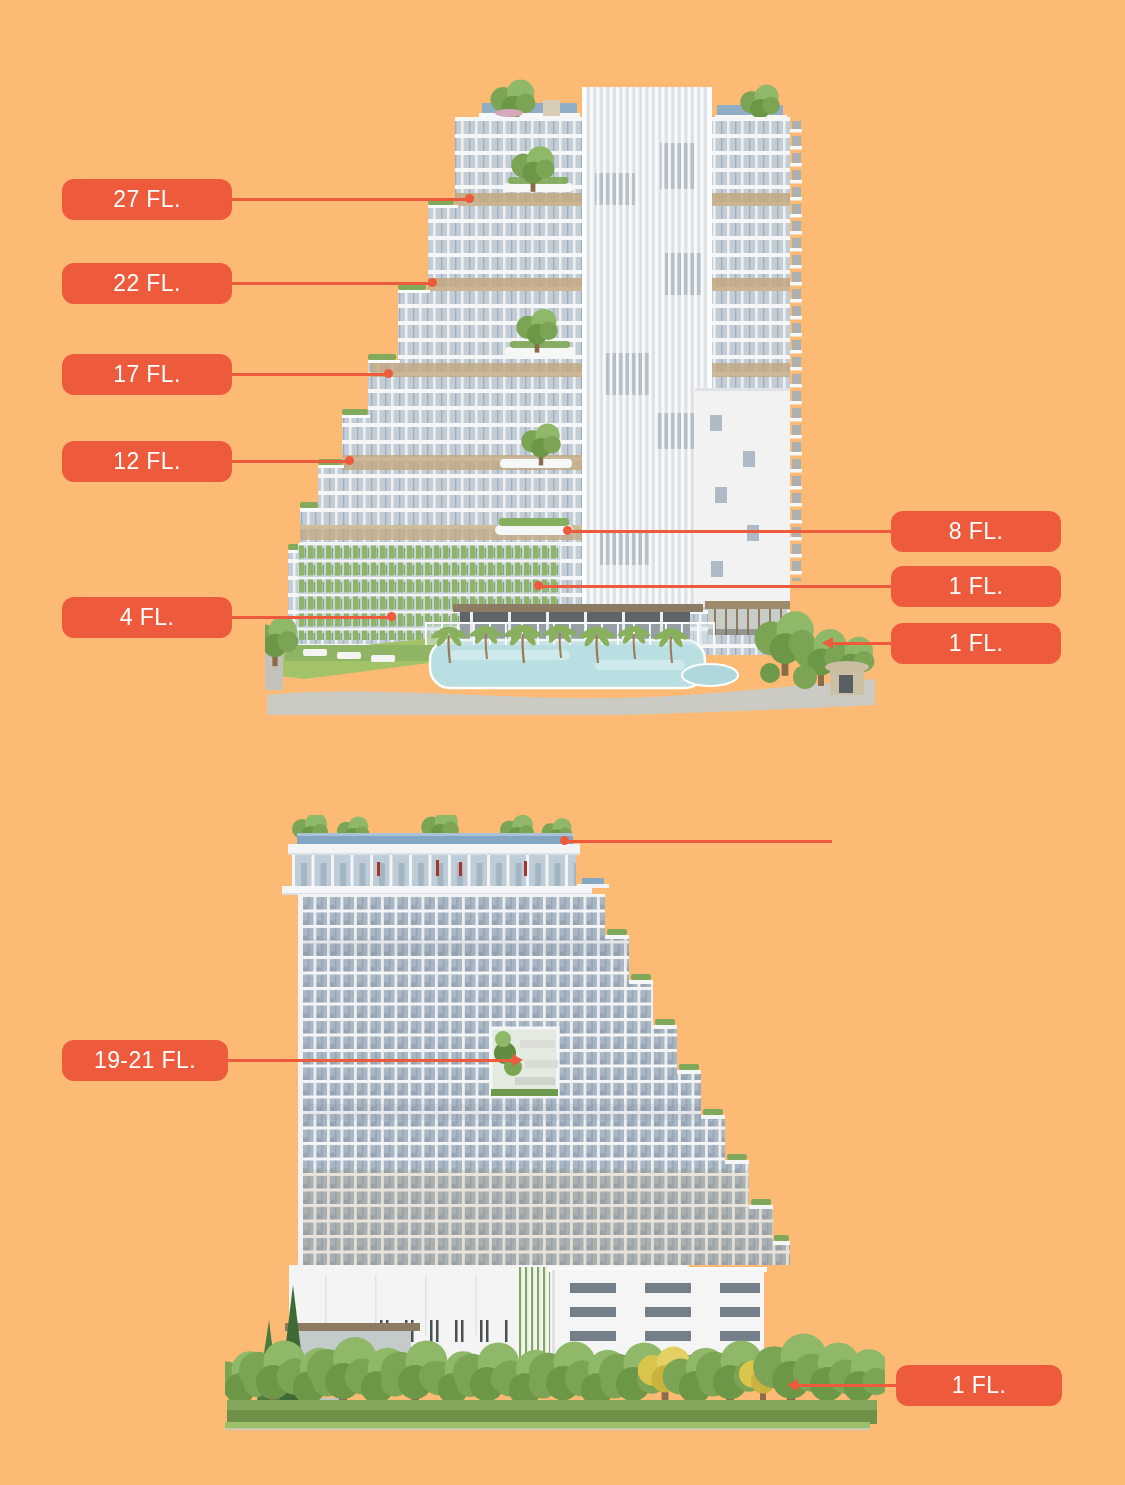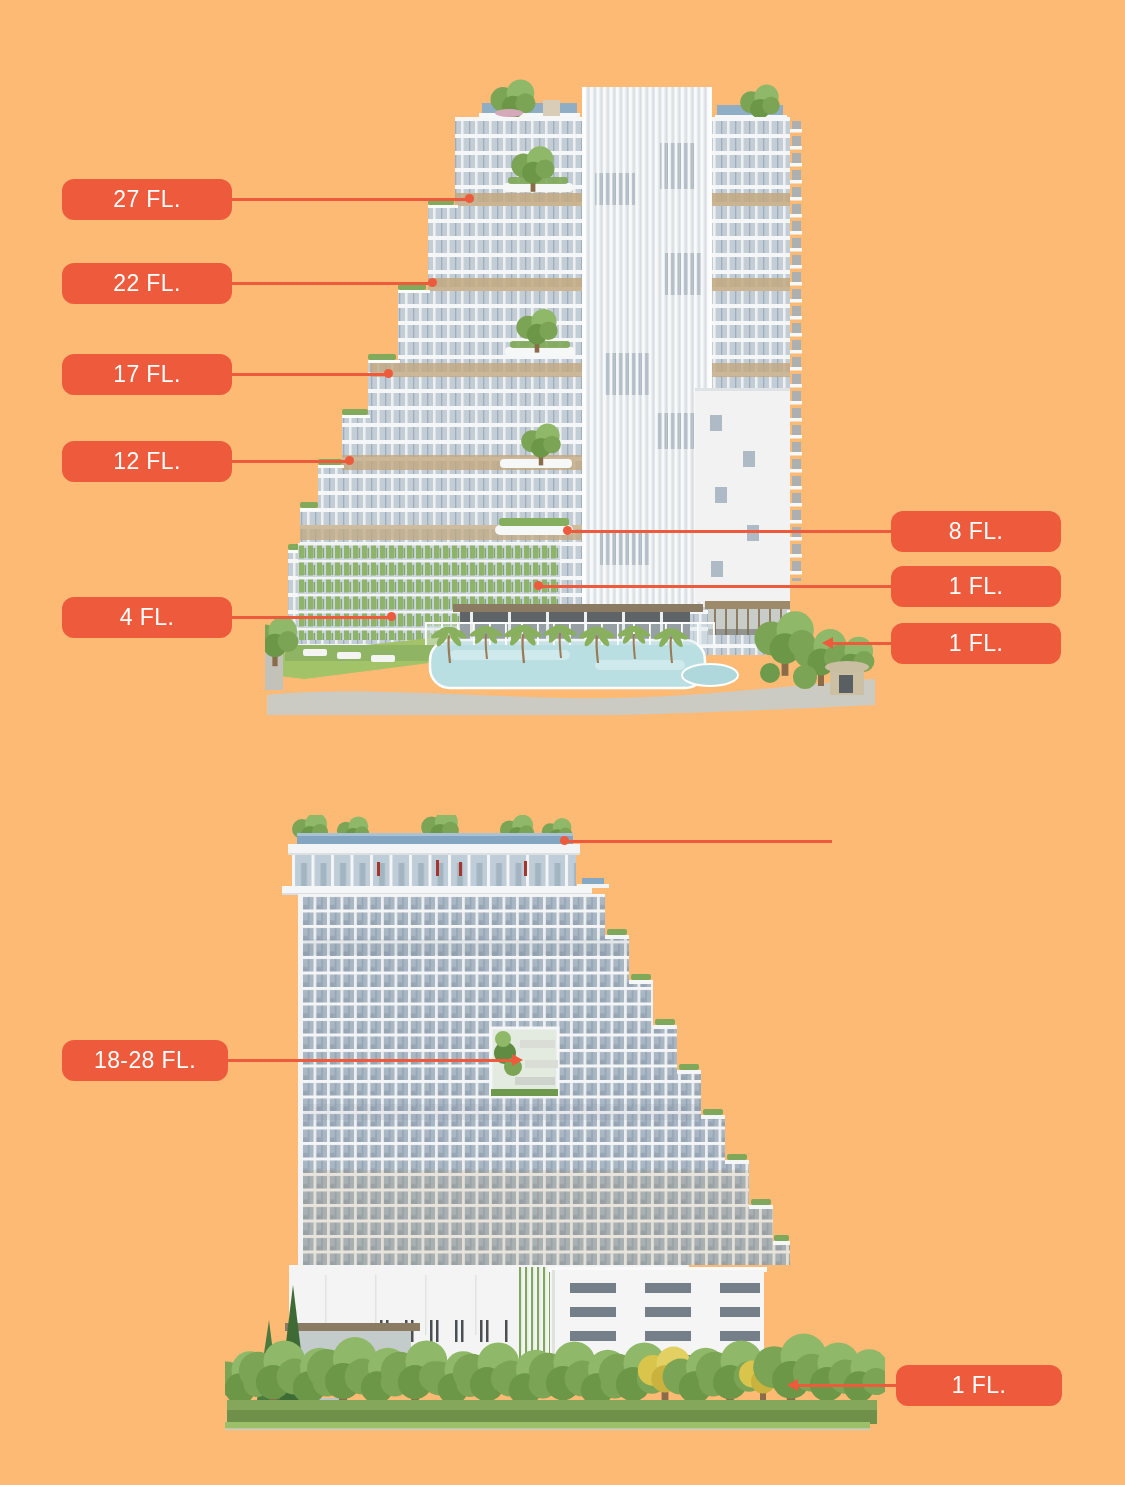--- a/index.html
+++ b/index.html
@@ -431,19 +431,19 @@
 
   <div class="lead" style="left:833px;top:642px;width:58px;"></div>
   <div class="arrowL" style="left:822px;top:637px;"></div>
   <div class="pill" style="left:891px;top:623px;width:170px;height:41px;line-height:41px;">1 FL.</div>
 
   <div class="lead" style="left:565px;top:840px;width:267px;"></div>
   <div class="dot" style="left:560px;top:836px;"></div>
 
   <div class="lead" style="left:228px;top:1059px;width:284px;"></div>
   <div class="arrowR" style="left:512px;top:1054px;"></div>
-  <div class="pill" style="left:62px;top:1040px;width:166px;height:41px;line-height:41px;">18-28 FL.</div>
+  <div class="pill" style="left:62px;top:1040px;width:166px;height:41px;line-height:41px;">19-21 FL.</div>
 
   <div class="lead" style="left:798px;top:1384px;width:98px;"></div>
   <div class="arrowL" style="left:787px;top:1379px;"></div>
   <div class="pill" style="left:896px;top:1365px;width:166px;height:41px;line-height:41px;">1 FL.</div>
 
 </div>
 
 </body></html>

